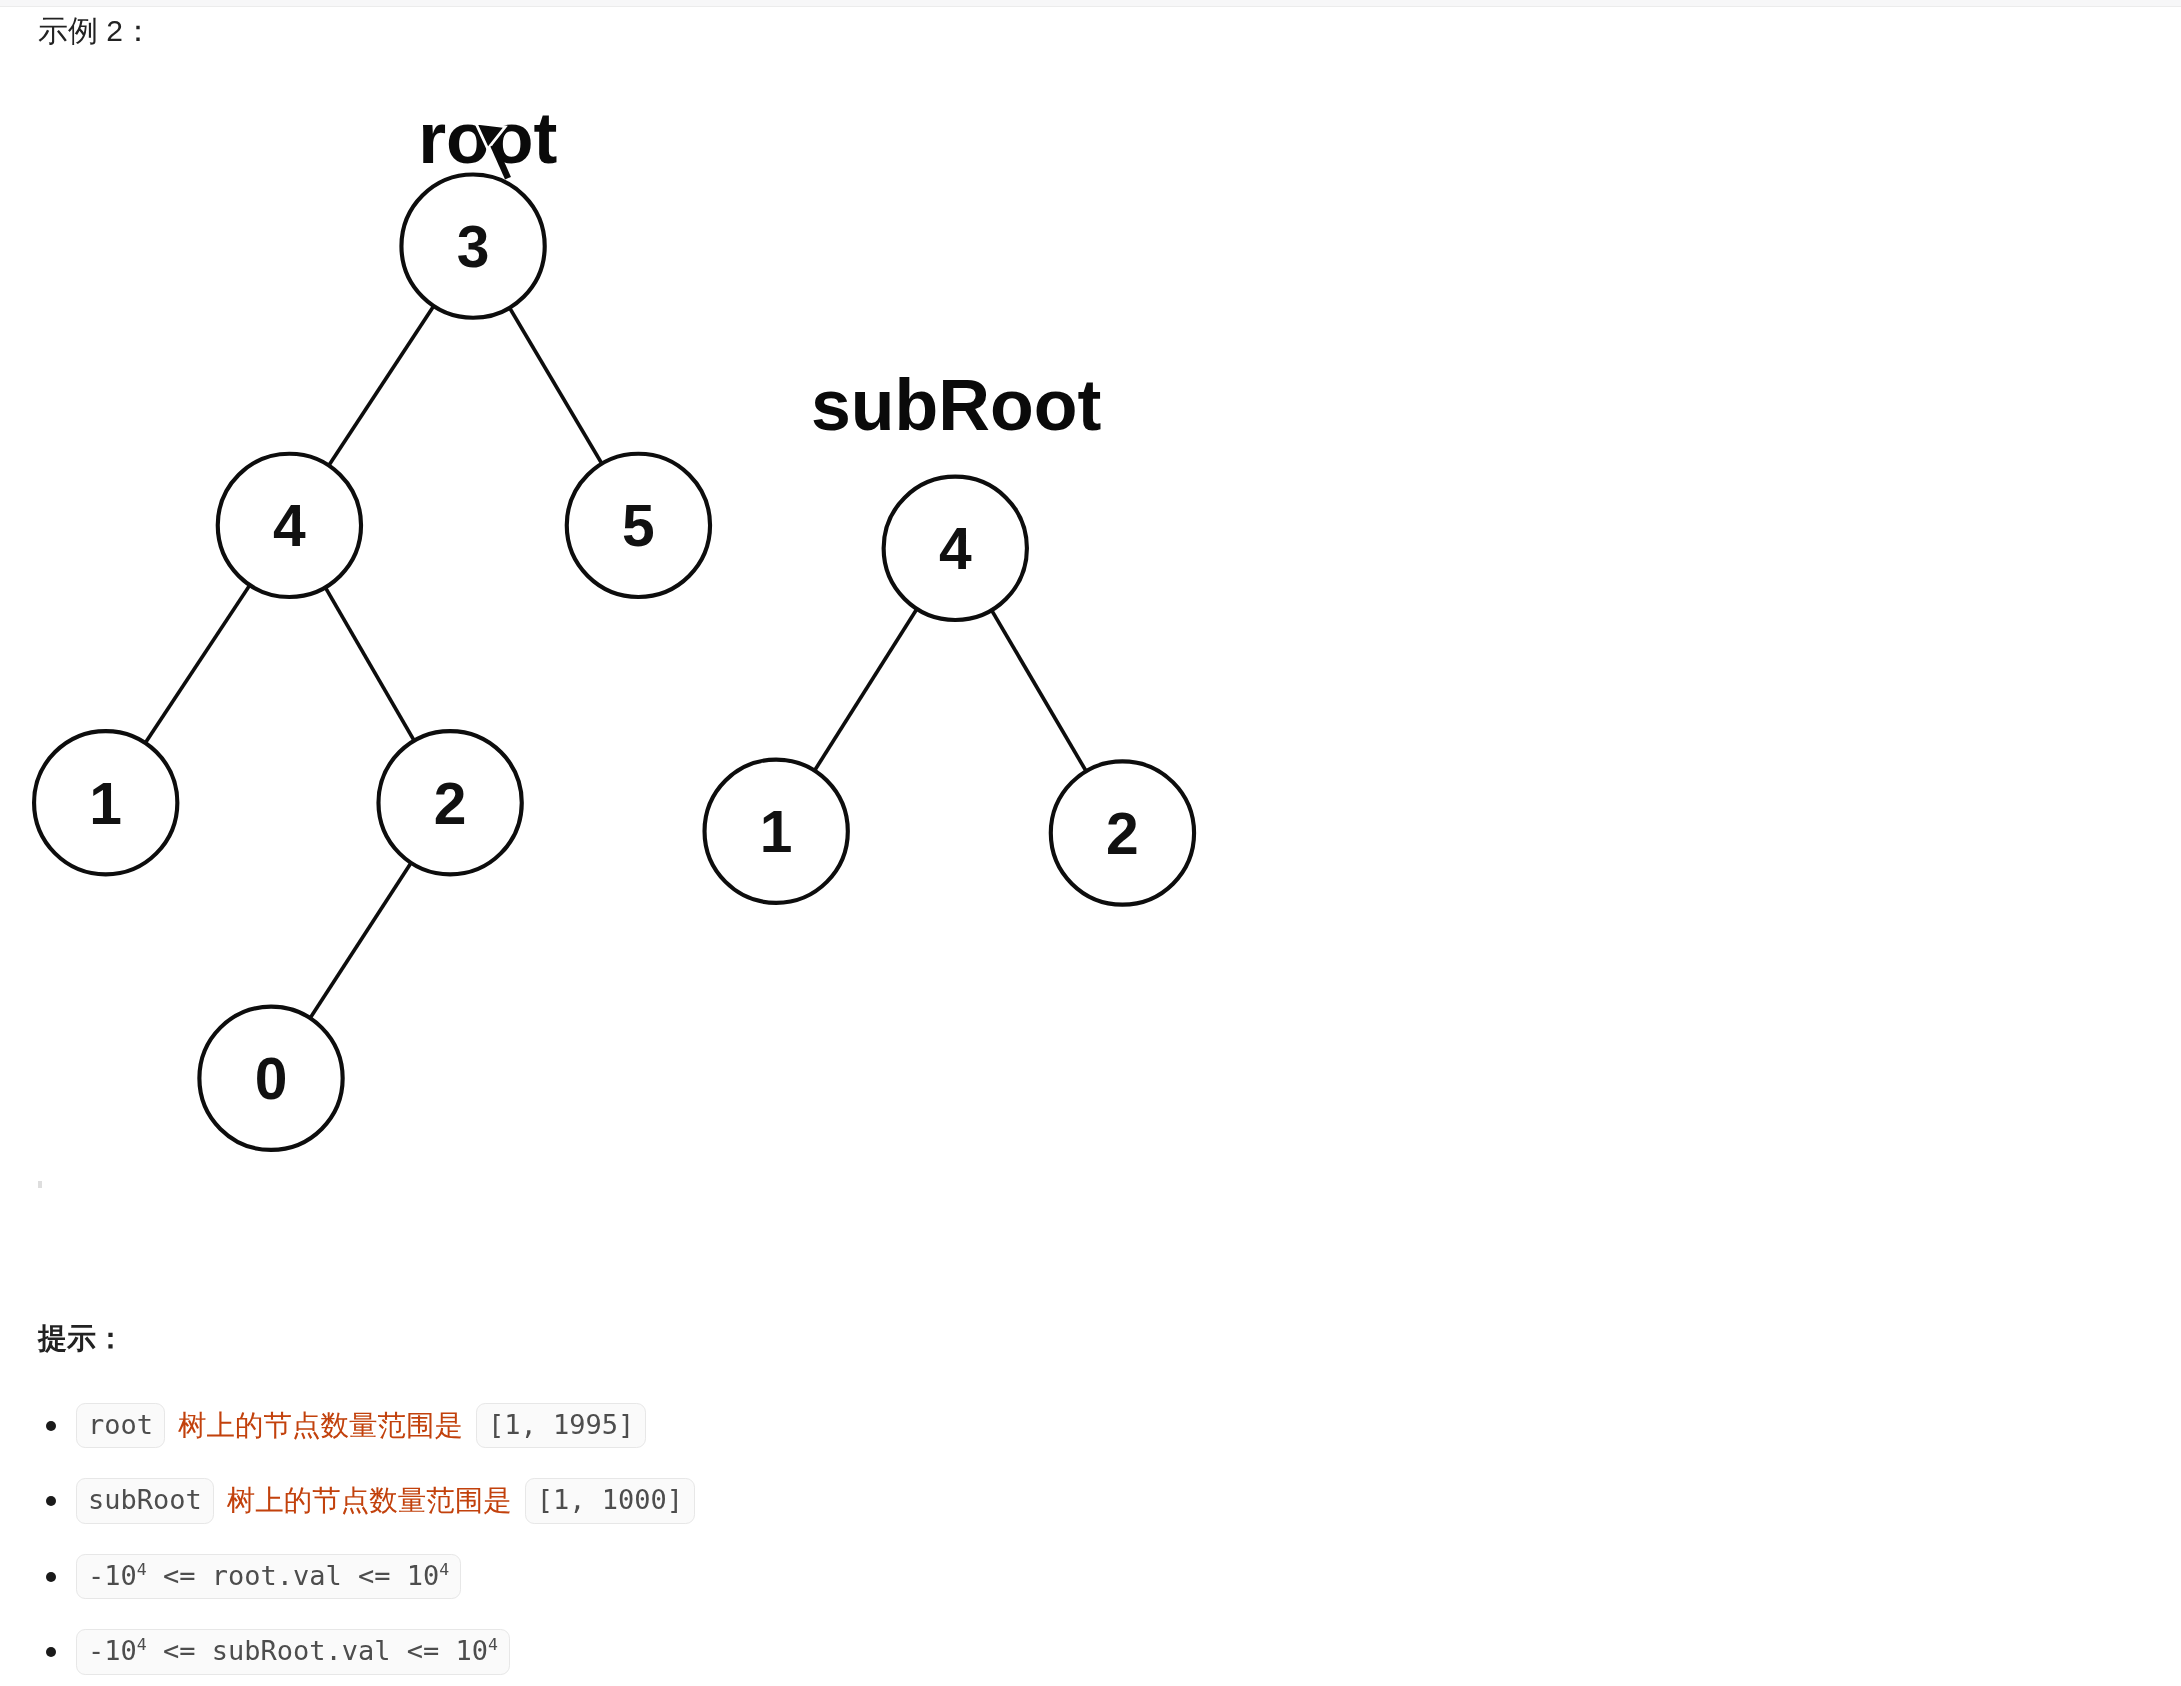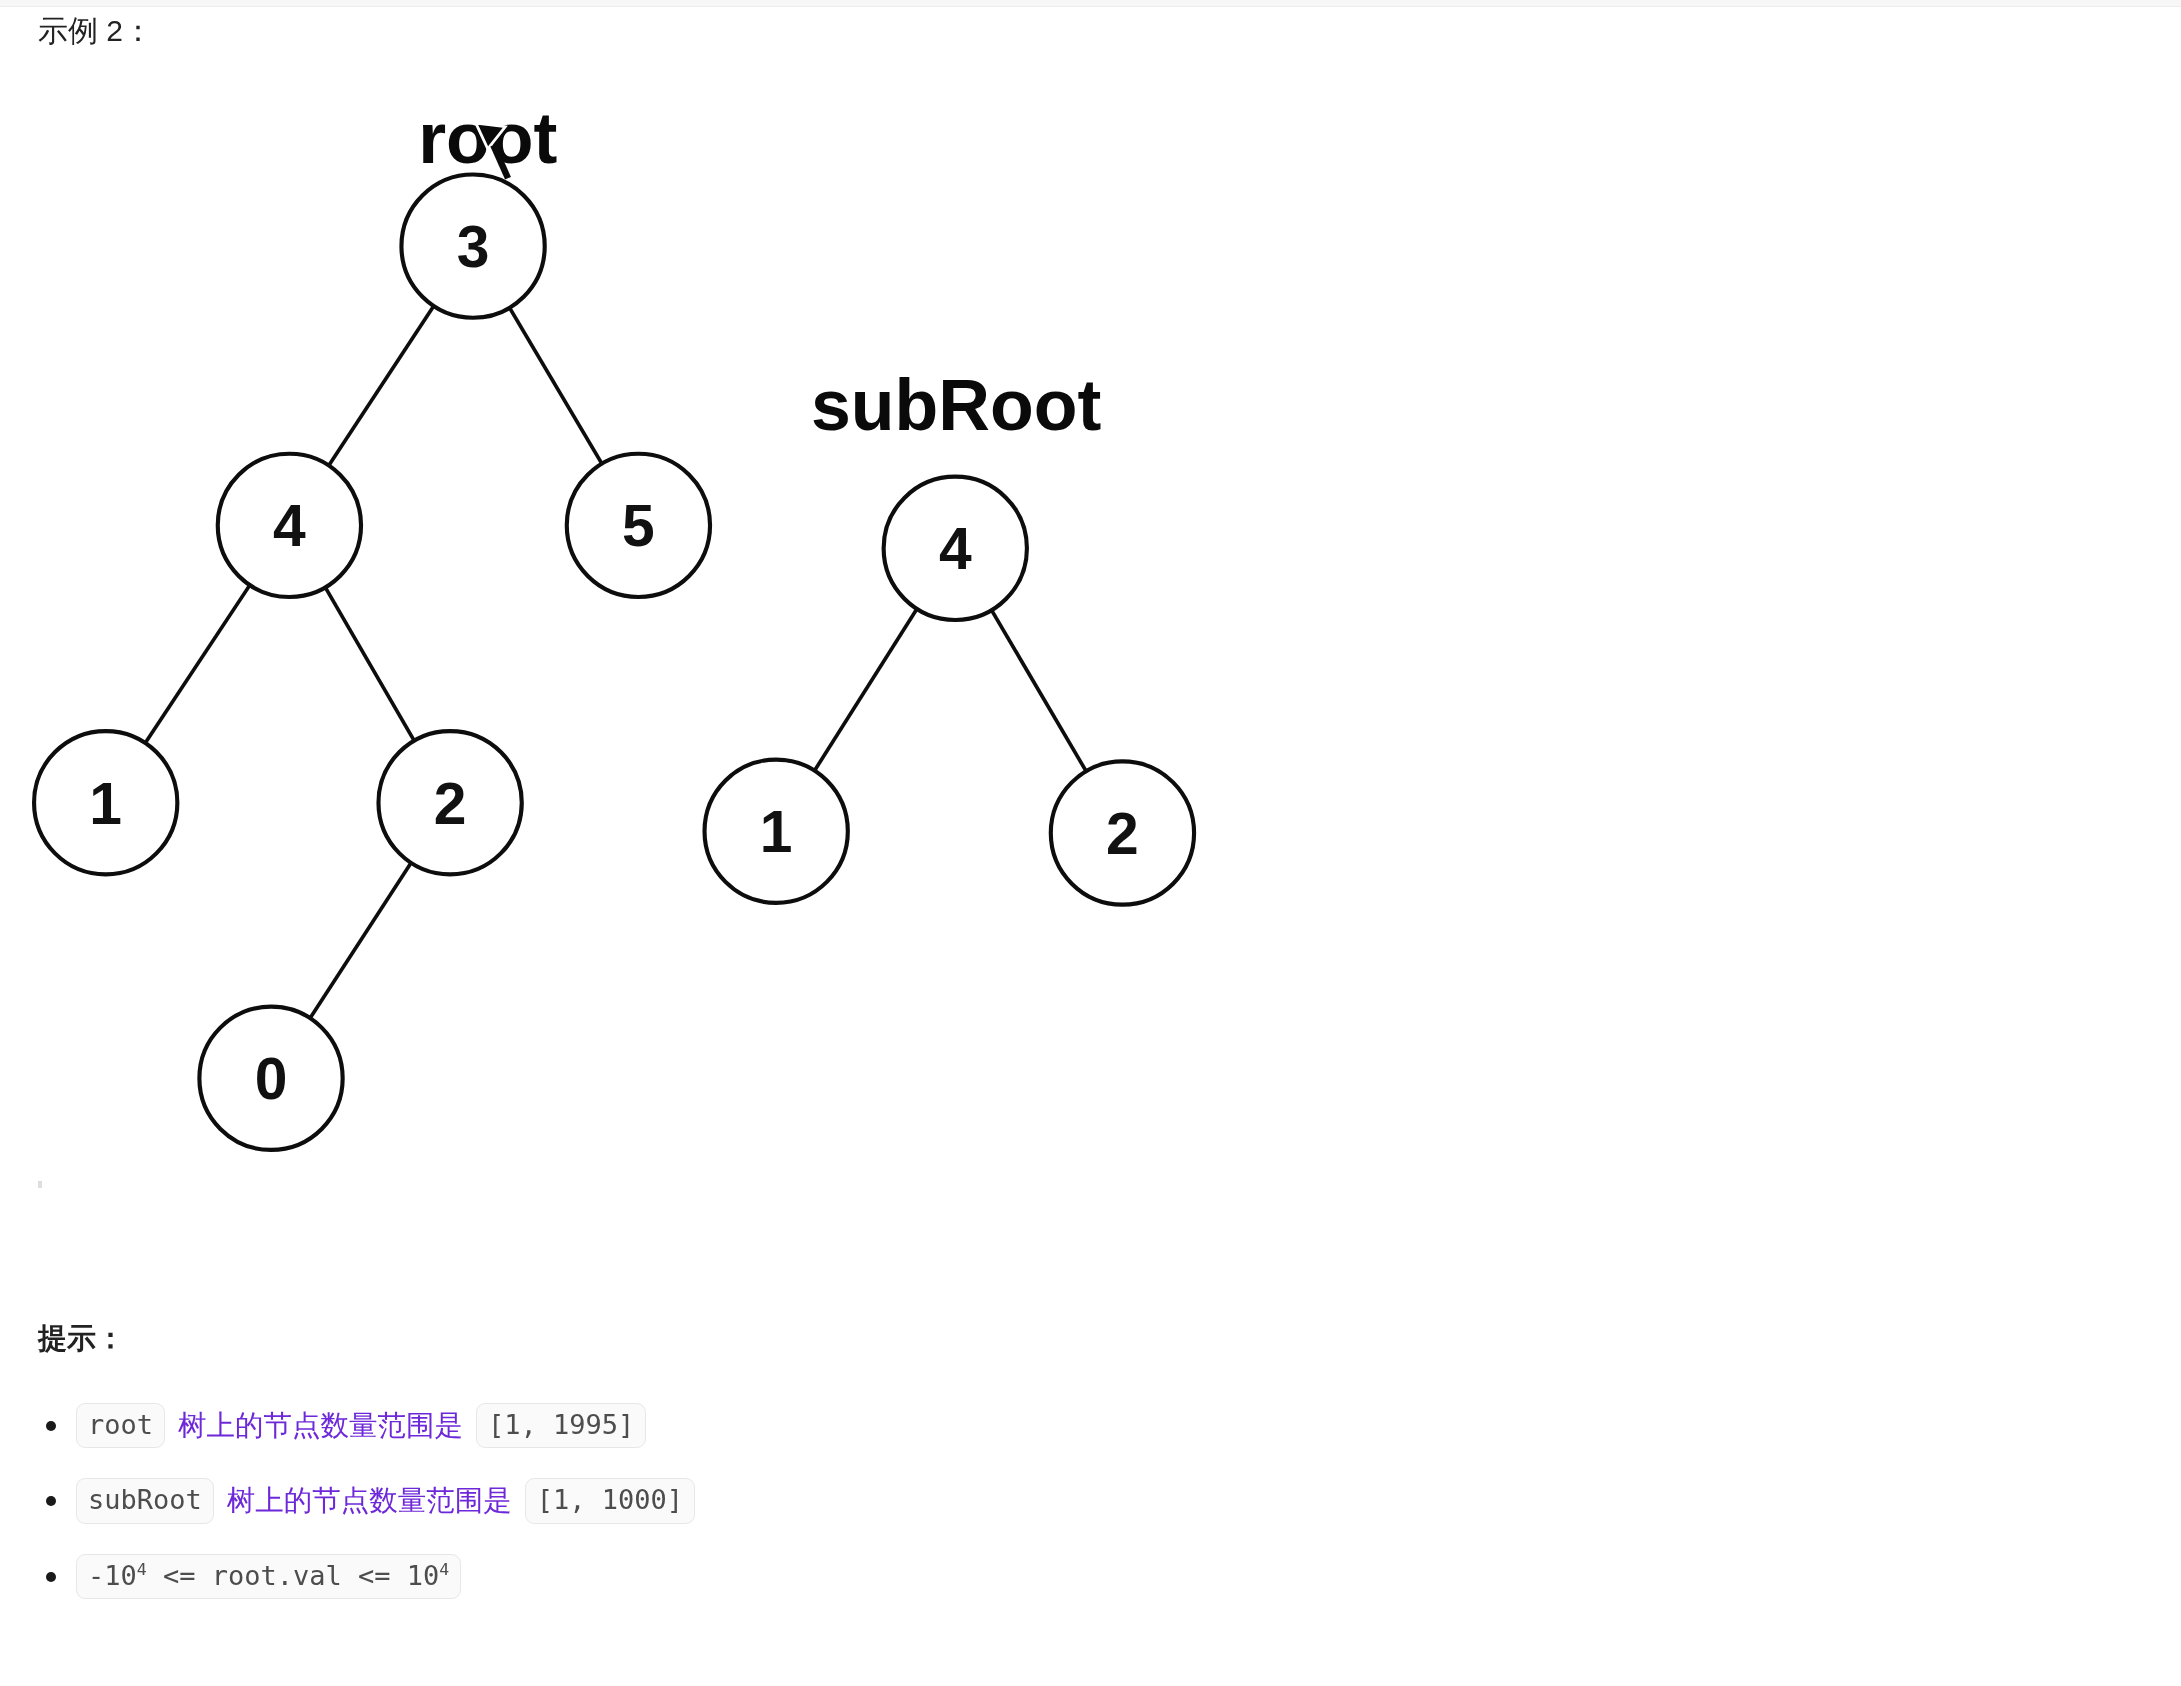--- a/index.html
+++ b/index.html
@@ -43,21 +43,21 @@
     margin-right:20px;flex:none;
   }
   .chip{
     display:inline-block;
     background:#fafafa;border:1.8px solid #e7e7e7;border-radius:9.2px;
     padding:3.7px 11px 6.4px 11px;
     font-family:"DejaVu Sans Mono","Liberation Mono",monospace;
     font-size:27px;color:#4d4d4d;white-space:pre;line-height:33px;
   }
   .chip sup{font-size:16.5px;line-height:0;}
-  .hint-text{font-size:28.5px;color:#6d28d9;margin:0 13px;white-space:pre;}
+  .hint-text{font-size:28.5px;color:#c2410c;margin:0 13px;white-space:pre;}
 </style>
 </head>
 <body>
 
 <div class="top-strip"></div>
 
 <div id="example-heading">示例 2：</div>
 
 <svg id="tree-svg" xmlns="http://www.w3.org/2000/svg" viewBox="0 0 1400 1300">
     <g>
@@ -114,15 +114,19 @@
     <span class="chip">subRoot</span>
     <span class="hint-text">树上的节点数量范围是</span>
     <span class="chip">[1, 1000]</span>
   </div>
 
   <div class="hint-item">
     <span class="bullet"></span>
     <span class="chip"><span>-10</span><sup>4</sup><span> &lt;= root.val &lt;= 10</span><sup>4</sup></span>
   </div>
 
+  <div class="hint-item">
+    <span class="bullet"></span>
+    <span class="chip"><span>-10</span><sup>4</sup><span> &lt;= subRoot.val &lt;= 10</span><sup>4</sup></span>
+  </div>
 
 </div>
 
 
 </body></html>

